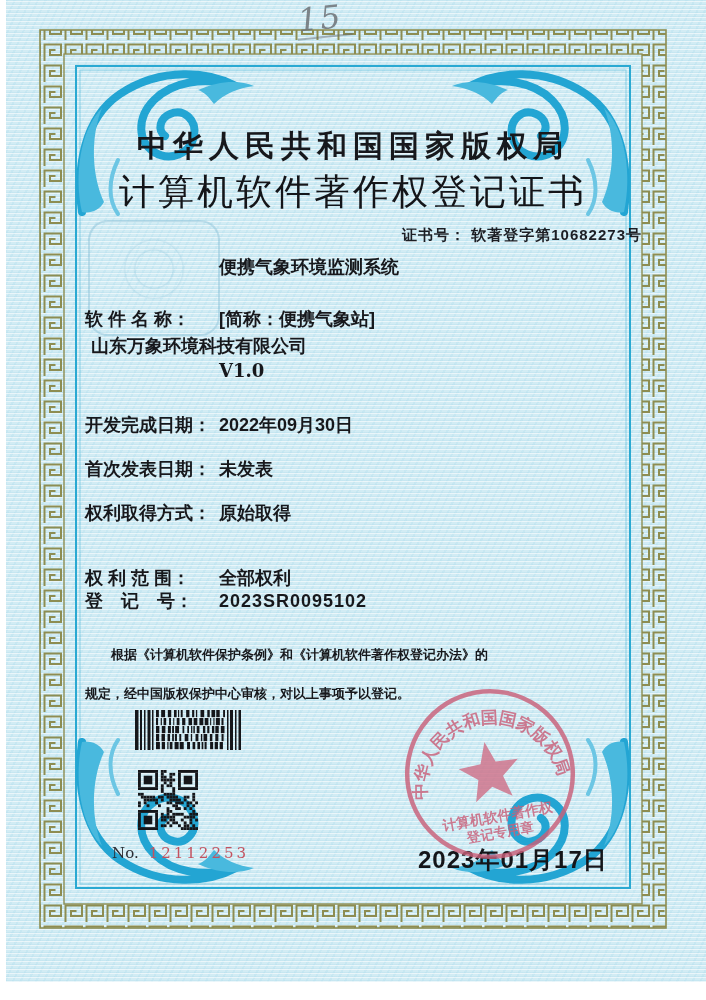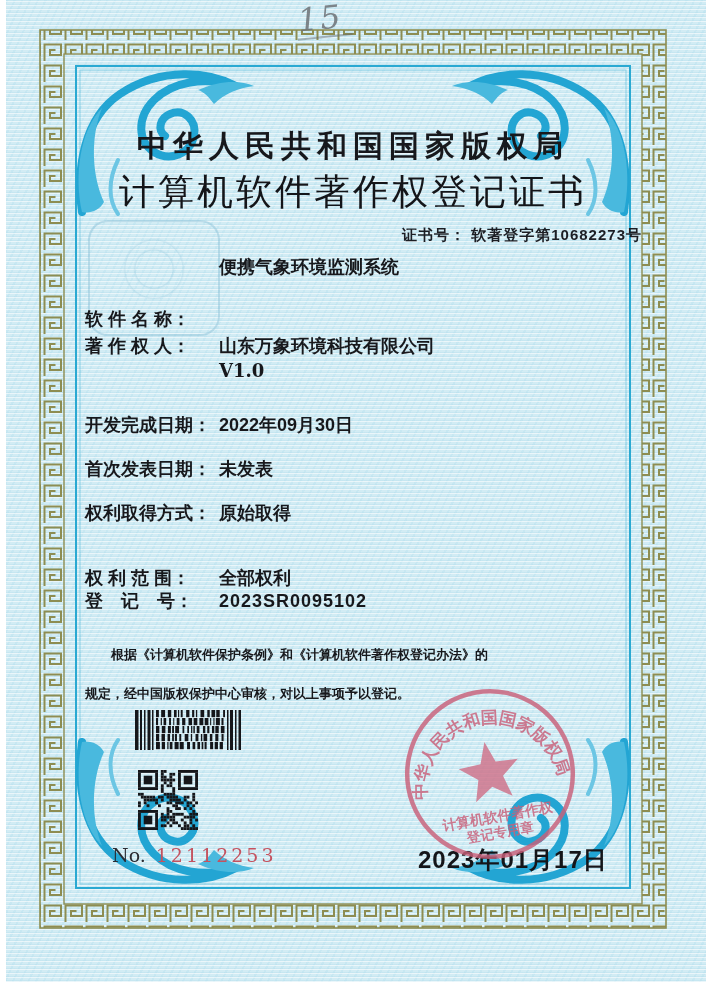--- a/index.html
+++ b/index.html
@@ -66,21 +66,21 @@
     position:absolute;left:85px;top:635px;width:548px;
     font-size:13px;font-weight:bold;color:#17181c;line-height:39px;
     text-align:justify;
   }
   .statement .indent{display:inline-block;width:2em;}
   
   .barcode{position:absolute;left:135px;top:710px;width:106px;height:40px;}
   .qrcode{position:absolute;left:138px;top:770px;width:60px;height:60px;}
   
   .no-line{
-    position:absolute;left:112px;top:844px;font-size:19px;color:#2a2c33;
+    position:absolute;left:112px;top:844px;font-size:15px;color:#2a2c33;
     font-family:"DejaVu Serif",serif;
   }
   .no-line .no-val{color:#c4525f;letter-spacing:3px;margin-left:10px;}
   .issue-date{
     position:absolute;left:418px;top:844px;font-size:24px;font-weight:bold;
     color:#141519;letter-spacing:1px;text-align:right;
   }
   
   .seal{position:absolute;left:400px;top:684px;width:180px;height:180px;opacity:.82;}
 </style>
@@ -126,26 +126,25 @@
 <div class="cert-no-line">
   <span>证书号：</span>
   <span class="num">软著登字第10682273号</span>
 </div>
 
 <div class="emboss"></div>
 
 <div class="field" style="top:254px">
   <span class="lbl">软 件 名 称：</span>
   <span class="val"><span>便携气象环境监测系统</span><br>
-    <br>
+    <span>[简称：便携气象站]</span><br>
     <span class="num">V1.0</span></span>
 </div>
 
 <div class="field" style="top:333px">
-  <span class="lbl">著 作 权 人：</span>
   <span class="val">山东万象环境科技有限公司</span>
 </div>
 
 <div class="field" style="top:412px">
   <span class="lbl">开发完成日期：</span>
   <span class="val num">2022年09月30日</span>
 </div>
 
 <div class="field" style="top:456px">
   <span class="lbl">首次发表日期：</span>

